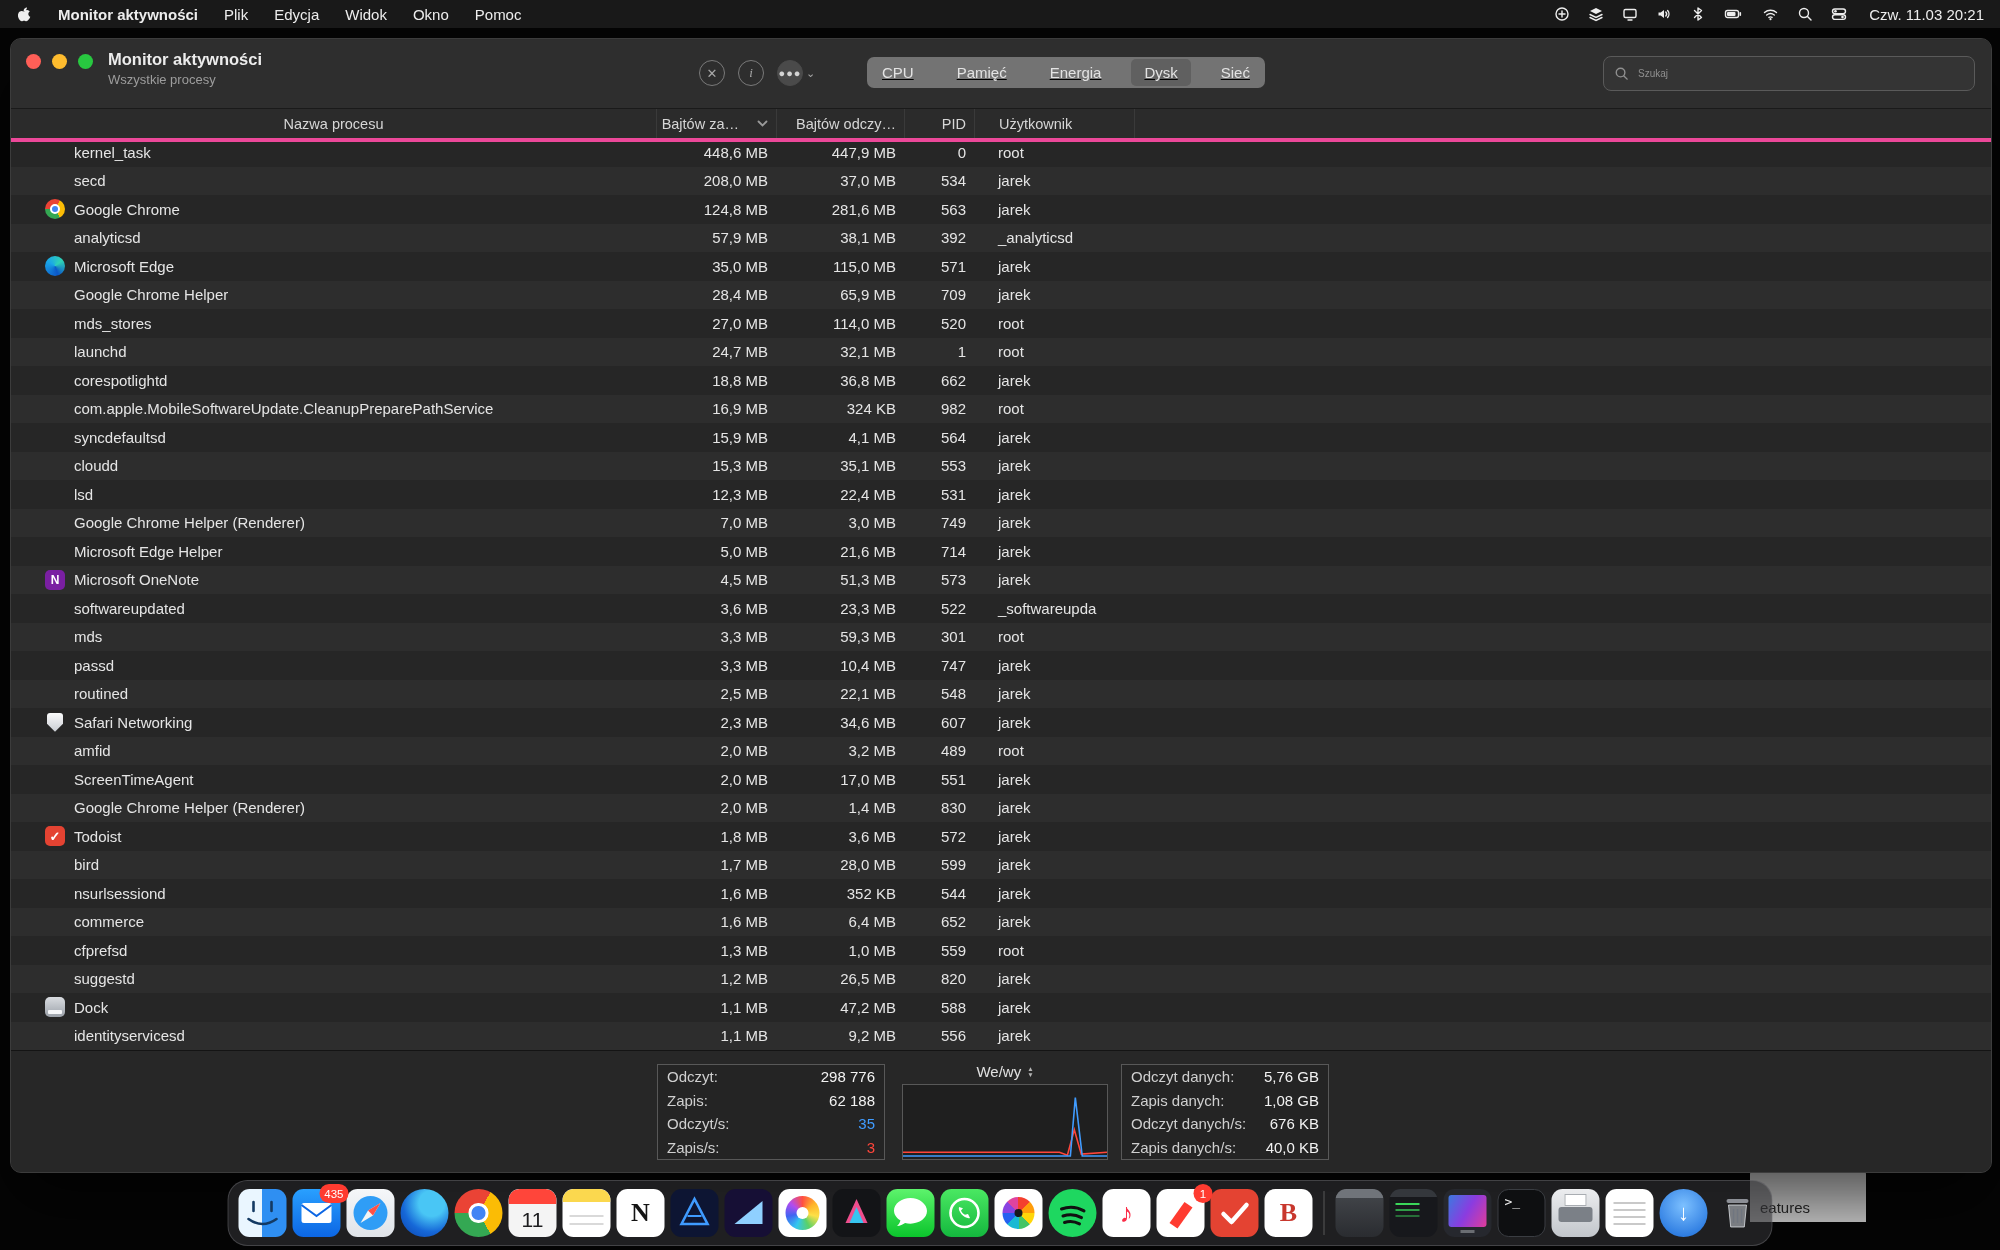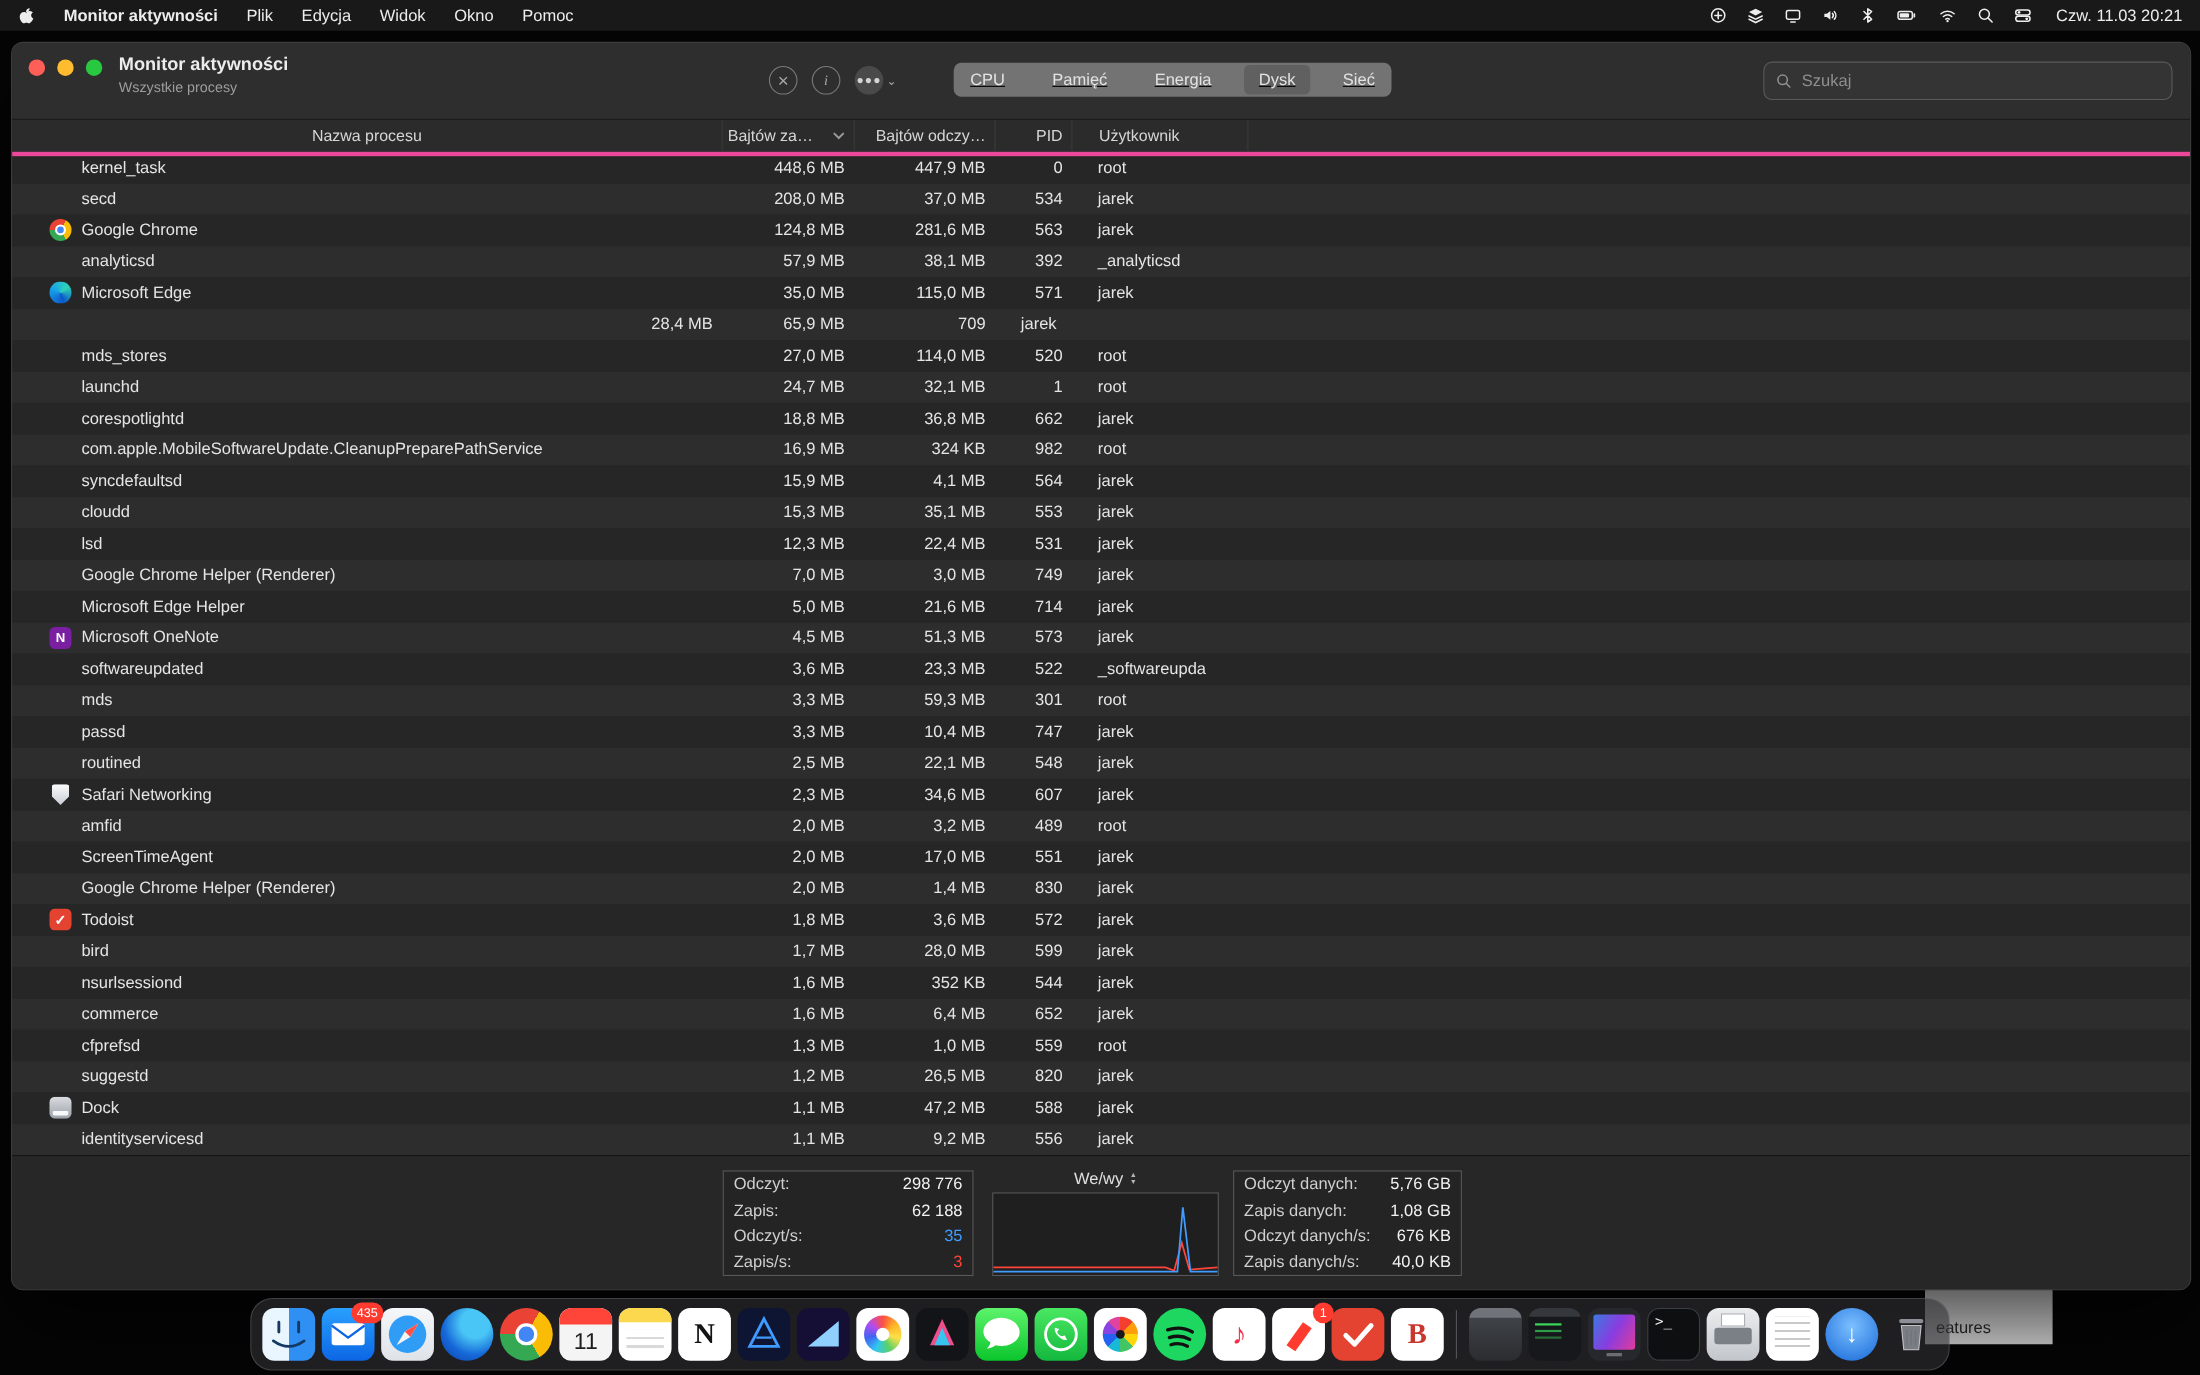--- a/index.html
+++ b/index.html
@@ -36,21 +36,21 @@
         display:flex;align-items:center;justify-content:center;font-size:13px;box-sizing:border-box;}
   .tbtn.info{font-family:"Liberation Serif",serif;font-style:italic;}
   .more-wrap{display:flex;align-items:center;gap:3px;}
   .tbtn.more{background:#4a4a4a;border-color:#4a4a4a;color:#d4d4d4;font-size:11px;letter-spacing:1px;}
   .more-chevron{color:#a8a8a8;font-size:11px;}
   .segmented{position:absolute;left:856px;top:18px;display:flex;background:#737373;border-radius:7px;padding:2px;gap:17px;text-decoration:underline;}
   .segment{padding:5px 13px;font-size:15px;color:#e3e3e3;border-radius:5px;white-space:nowrap;}
   .segment.selected{background:#606060;}
   .search{position:absolute;right:16px;top:17px;width:372px;height:35px;border:1px solid #5a5a5a;border-radius:8px;
           display:flex;align-items:center;padding:0 10px;gap:7px;background:rgba(255,255,255,.03);box-sizing:border-box;}
-  .search input{flex:1;background:transparent;border:none;outline:none;color:#14b8a6;font-size:15px;font-family:inherit;}
+  .search input{flex:1;background:transparent;border:none;outline:none;color:#14b8a6;font-size:10px;font-family:inherit;}
   .search input::placeholder{color:#8f8f8f;}
 
   
   .grid{display:grid;grid-template-columns:645px 120px 128px 70px 160px 1fr;align-items:center;}
   .thead{position:absolute;top:70px;left:0;right:0;height:29px;background:#2b2b2b;border-bottom:4px solid #ec4899;
          color:#d6d6d6;font-size:14.5px;}
   .thead .grid{height:100%;}
   .hcell{display:flex;align-items:center;height:100%;padding:0 8px;white-space:nowrap;overflow:hidden;box-sizing:border-box;}
   .hcell.name{justify-content:center;}
   .hcell.num{justify-content:flex-end;gap:18px;}
@@ -370,20 +370,24 @@
             <span class="picon edge"></span>
             <span class="pname">Microsoft Edge</span>
           </div>
           <div class="cell num">35,0 MB</div>
           <div class="cell num">115,0 MB</div>
           <div class="cell num">571</div>
           <div class="cell user">jarek</div>
           <div class="cell"></div>
         </div>
         <div class="row grid">
+          <div class="cell name">
+            <span class="picon empty"></span>
+            <span class="pname">Google Chrome Helper</span>
+          </div>
           <div class="cell num">28,4 MB</div>
           <div class="cell num">65,9 MB</div>
           <div class="cell num">709</div>
           <div class="cell user">jarek</div>
           <div class="cell"></div>
         </div>
         <div class="row grid">
           <div class="cell name">
             <span class="picon empty"></span>
             <span class="pname">mds_stores</span>

